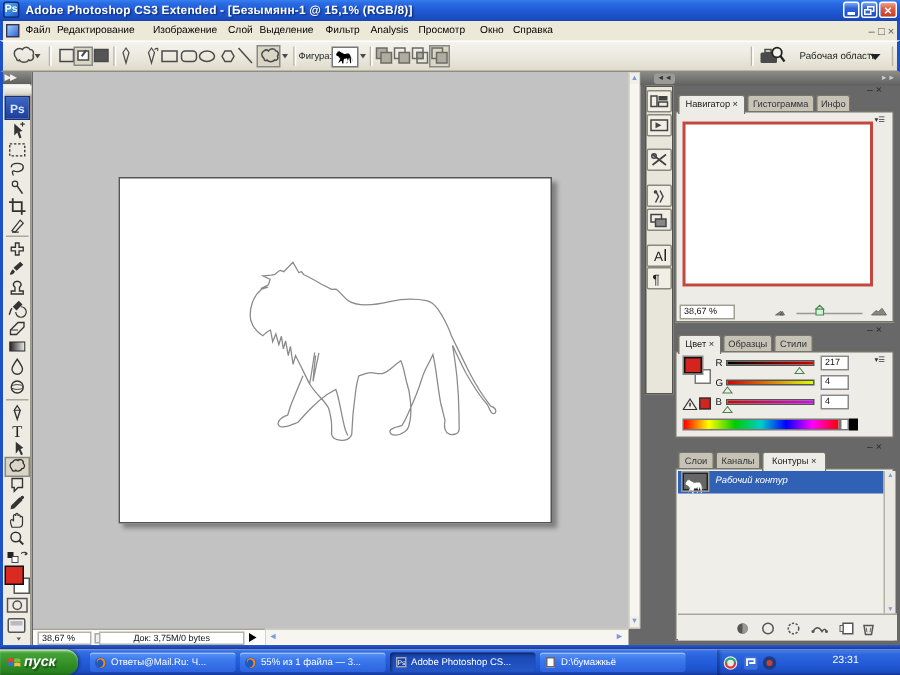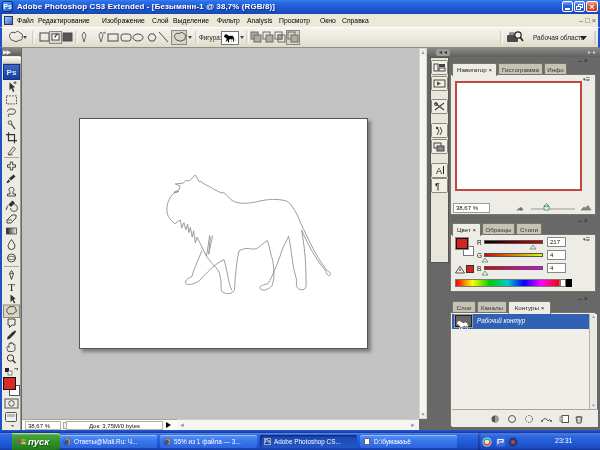--- a/index.html
+++ b/index.html
@@ -6,21 +6,21 @@
 html,body { width:600px; height:450px; overflow:hidden; }
 body { position:relative; font-family:"Liberation Sans",sans-serif; background:#ECE9D8; }
 .abs { position:absolute; }
 .t { position:absolute; white-space:nowrap; }
 </style>
 </head>
 <body>
 
 <div class="abs" style="left:0;top:0;width:600px;height:14px;background:linear-gradient(180deg,#3580F0 0%,#2A6BE4 15%,#1E57D0 60%,#1A4CC0 90%,#1545B2 100%);">
   <div class="abs" style="left:2px;top:1px;width:11px;height:11px;background:linear-gradient(135deg,#4FB6F8,#1E58C8);border:1px solid #0d2f7a;border-radius:2px;color:#fff;font-size:7px;font-weight:bold;line-height:10px;text-align:center;">Ps</div>
-  <div class="t" style="left:17px;top:2px;font-size:7.9px;font-weight:bold;color:#fff;letter-spacing:0.15px;text-shadow:1px 1px 1px rgba(0,0,30,0.5);">Adobe Photoshop CS3 Extended - [Безымянн-1 @ 38,7% (RGB/8)]</div>
+  <div class="t" style="left:17px;top:2px;font-size:7.9px;font-weight:bold;color:#fff;letter-spacing:0.15px;text-shadow:1px 1px 1px rgba(0,0,30,0.5);">Adobe Photoshop CS3 Extended - [Безымянн-1 @ 15,1% (RGB/8)]</div>
   <div class="abs" style="left:562px;top:1px;width:11px;height:11px;border-radius:2px;border:1px solid #fff;background:linear-gradient(180deg,#7AA6F0,#2E63D8 40%,#1E4FC4);">
       <div class="abs" style="left:2px;top:6px;width:5px;height:2px;background:#fff;"></div>
     </div>
   <div class="abs" style="left:574px;top:1px;width:11px;height:11px;border-radius:2px;border:1px solid #fff;background:linear-gradient(180deg,#7AA6F0,#2E63D8 40%,#1E4FC4);">
       <div class="abs" style="left:3px;top:2px;width:5px;height:4px;border:1px solid #fff;"></div>
       <div class="abs" style="left:1px;top:4px;width:5px;height:4px;border:1px solid #fff;background:#2E63D8;"></div>
     </div>
   <div class="abs" style="left:586px;top:1px;width:12px;height:11px;border-radius:2px;border:1px solid #fff;background:linear-gradient(180deg,#F0A088,#DD6044 40%,#C83A20);color:#fff;font-size:9px;font-weight:bold;line-height:10px;text-align:center;">×</div>
 </div>
 
@@ -333,21 +333,21 @@
           <line x1="90.5" y1="4.5" x2="90" y2="7.5" stroke="#555" stroke-width="0.6"></line>
       </svg>
     </div>
   </div>
 </div>
 
 <div class="abs" style="left:0;top:430px;width:600px;height:3px;background:linear-gradient(180deg,#2A5AD0,#16389B);"></div>
 
 <div class="abs" style="left:0;top:433px;width:600px;height:17px;background:linear-gradient(180deg,#5E90EE 0%,#3671E6 6%,#2862DD 30%,#2159D6 60%,#1C4FC4 85%,#15399E 100%);">
 
-  <div class="abs" style="left:12px;top:0;width:52px;height:17px;background:linear-gradient(180deg,#8CC873 0%,#44A338 15%,#339127 55%,#27811F 88%,#1E7017 100%);border-radius:0 8px 8px 0;box-shadow:inset 0 1px 1px rgba(255,255,255,0.45), 1px 0 2px rgba(0,0,0,0.4);">
+  <div class="abs" style="left:0;top:0;width:52px;height:17px;background:linear-gradient(180deg,#8CC873 0%,#44A338 15%,#339127 55%,#27811F 88%,#1E7017 100%);border-radius:0 8px 8px 0;box-shadow:inset 0 1px 1px rgba(255,255,255,0.45), 1px 0 2px rgba(0,0,0,0.4);">
     <svg class="abs" style="left:5px;top:4px;" width="9" height="9" viewBox="0 0 12 11">
       <path d="M0.5 2.5 Q3 1 5.2 2.2 L5.2 5.2 Q2.8 4.2 0.5 5.4 Z" fill="#E8412E"></path>
       <path d="M6 2.4 Q8.5 1.2 11.5 2.6 L11.5 5.6 Q8.8 4.4 6 5.4 Z" fill="#7CBB44"></path>
       <path d="M0.5 6.2 Q3 5 5.2 6 L5.2 9 Q2.8 8 0.5 9.2 Z" fill="#3B6FD6"></path>
       <path d="M6 6.2 Q8.5 5.2 11.5 6.4 L11.5 9.4 Q8.8 8.2 6 9.2 Z" fill="#F2BE44"></path>
     </svg>
     <div class="t" style="left:16px;top:2.5px;font-size:9.5px;font-weight:bold;font-style:italic;color:#fff;text-shadow:1px 1px 1px rgba(0,0,0,0.45);">пуск</div>
   </div>
 
   <div class="abs" style="left:60px;top:2px;width:97px;height:13px;border-radius:2px;background:linear-gradient(180deg,#5A94F6,#3B78EC 40%,#2E64DF);box-shadow:inset 0 1px 0 rgba(255,255,255,0.4);">

